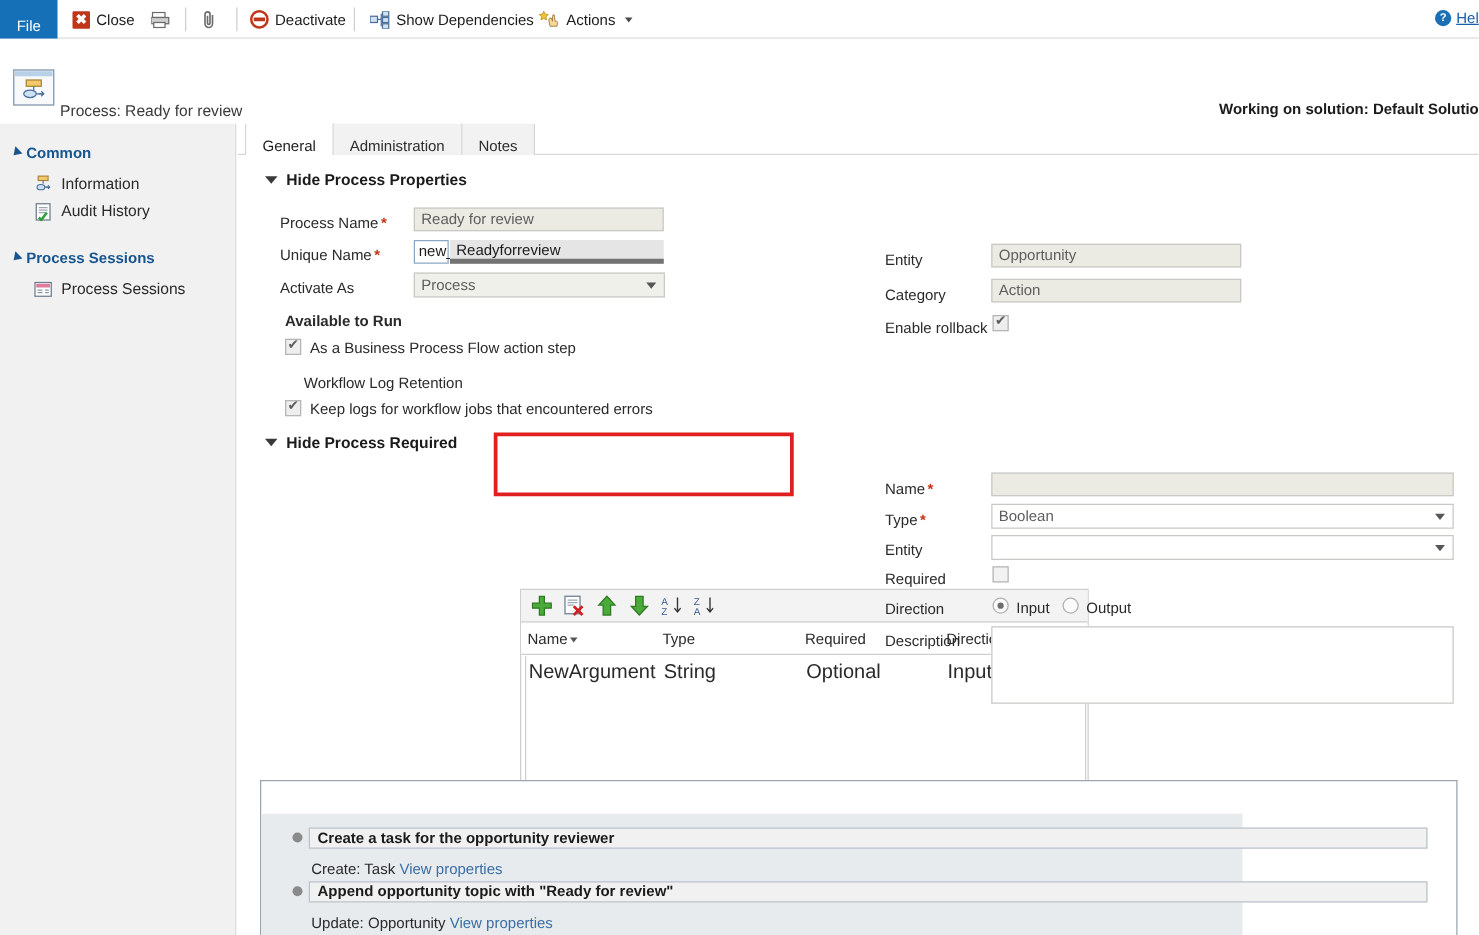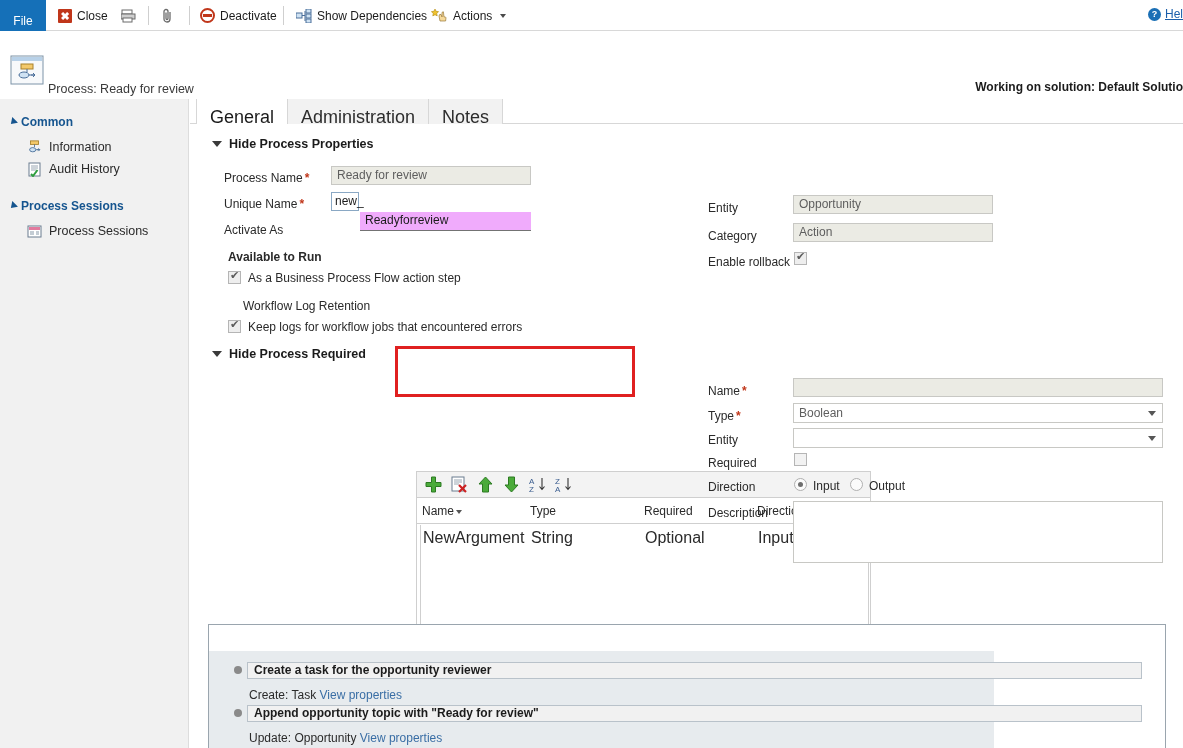--- a/index.html
+++ b/index.html
@@ -128,21 +128,21 @@
     background: #ffffff; overflow: hidden;
   }
 
   
   #tabs {
     position: absolute; left: 6px; top: 3px; height: 22px;
     display: flex; align-items: flex-end;
   }
   .tab {
     height: 21px; padding: 17px 13px;
-    font-size: 18px; color: #2d2d2d; line-height: 21px;
+    font-size: 12px; color: #2d2d2d; line-height: 21px;
     border: 1px solid #d7d7d7; border-bottom: none;
     background: #f2f2f2; cursor: pointer;
     margin-right: -1px;
   }
   .tab.active { background: #ffffff; border-color: #d7d7d7; color: #1b1b1b; position: relative; z-index: 2; }
   #tab-underline {
     position: absolute; left: 0; top: 24px; width: 993px; height: 1px; background: #d7d7d7;
   }
   #tab-underline-white {
     position: absolute; left: 7px; top: 24px; width: 52px; height: 1px; background: #ffffff; z-index: 3;
@@ -164,21 +164,21 @@
     position: absolute; font-size: 12px; color: #2a2a2a; white-space: nowrap;
   }
   .req { color: #c0361a; font-weight: bold; margin-left: 2px; }
 
   .fld {
     position: absolute; height: 19px;
     border: 1px solid #c8c8c4; background: #ebebe4;
     font-size: 12px; color: #5e5e5e; line-height: 17px; padding-left: 5px;
     overflow: hidden; white-space: nowrap;
   }
-  .fld.editable { background: #f0abfc; border: none; border-bottom: 1px solid #737373; color: #1b1b1b; margin-top: 20px; }
+  .fld.editable { background: #e5e5e5; border: none; border-bottom: 4px solid #737373; color: #1b1b1b; }
 
   .prefix-box {
     position: absolute; height: 19px; width: 28px;
     border: 1px solid #8aa8c4; background: #ffffff;
     font-size: 12px; color: #1b1b1b; line-height: 17px; padding-left: 3px;
   }
 
   .ddl {
     position: absolute; height: 20px;
     border: 1px solid #c8c8c4; background: #ffffff;
@@ -451,20 +451,24 @@
   </div>
   <div class="fld" style="left:141px; top:67px; width:200px;">Ready for review</div>
 
   <div class="flabel" style="left:34px; top:98px;">
     <span>Unique Name</span><span class="req">*</span>
   </div>
   <div class="prefix-box" style="left:141px; top:93px;">new_</div>
   <div class="fld editable" style="left:170px; top:93px; width:171px;">Readyforreview</div>
 
   <div class="flabel" style="left:34px; top:124px;">Activate As</div>
+  <div class="ddl filled" style="left:141px; top:119px; width:201px;">
+    <span>Process</span>
+    <span class="arrow"></span>
+  </div>
 
   <div id="redbox"></div>
 
   <div class="flabel" style="left:38px; top:151px; font-weight:bold;">Available to Run</div>
   <div class="cbx checked" style="left:38px; top:172px;"></div>
   <div class="cbxlabel" style="left:58px; top:172px;">As a Business Process Flow action step</div>
 
   <div class="flabel" style="left:38px; top:200px; font-weight:normal;margin-left:15px;">Workflow Log Retention</div>
   <div class="cbx checked" style="left:38px; top:221px;"></div>
   <div class="cbxlabel" style="left:58px; top:221px;">Keep logs for workflow jobs that encountered errors</div>

